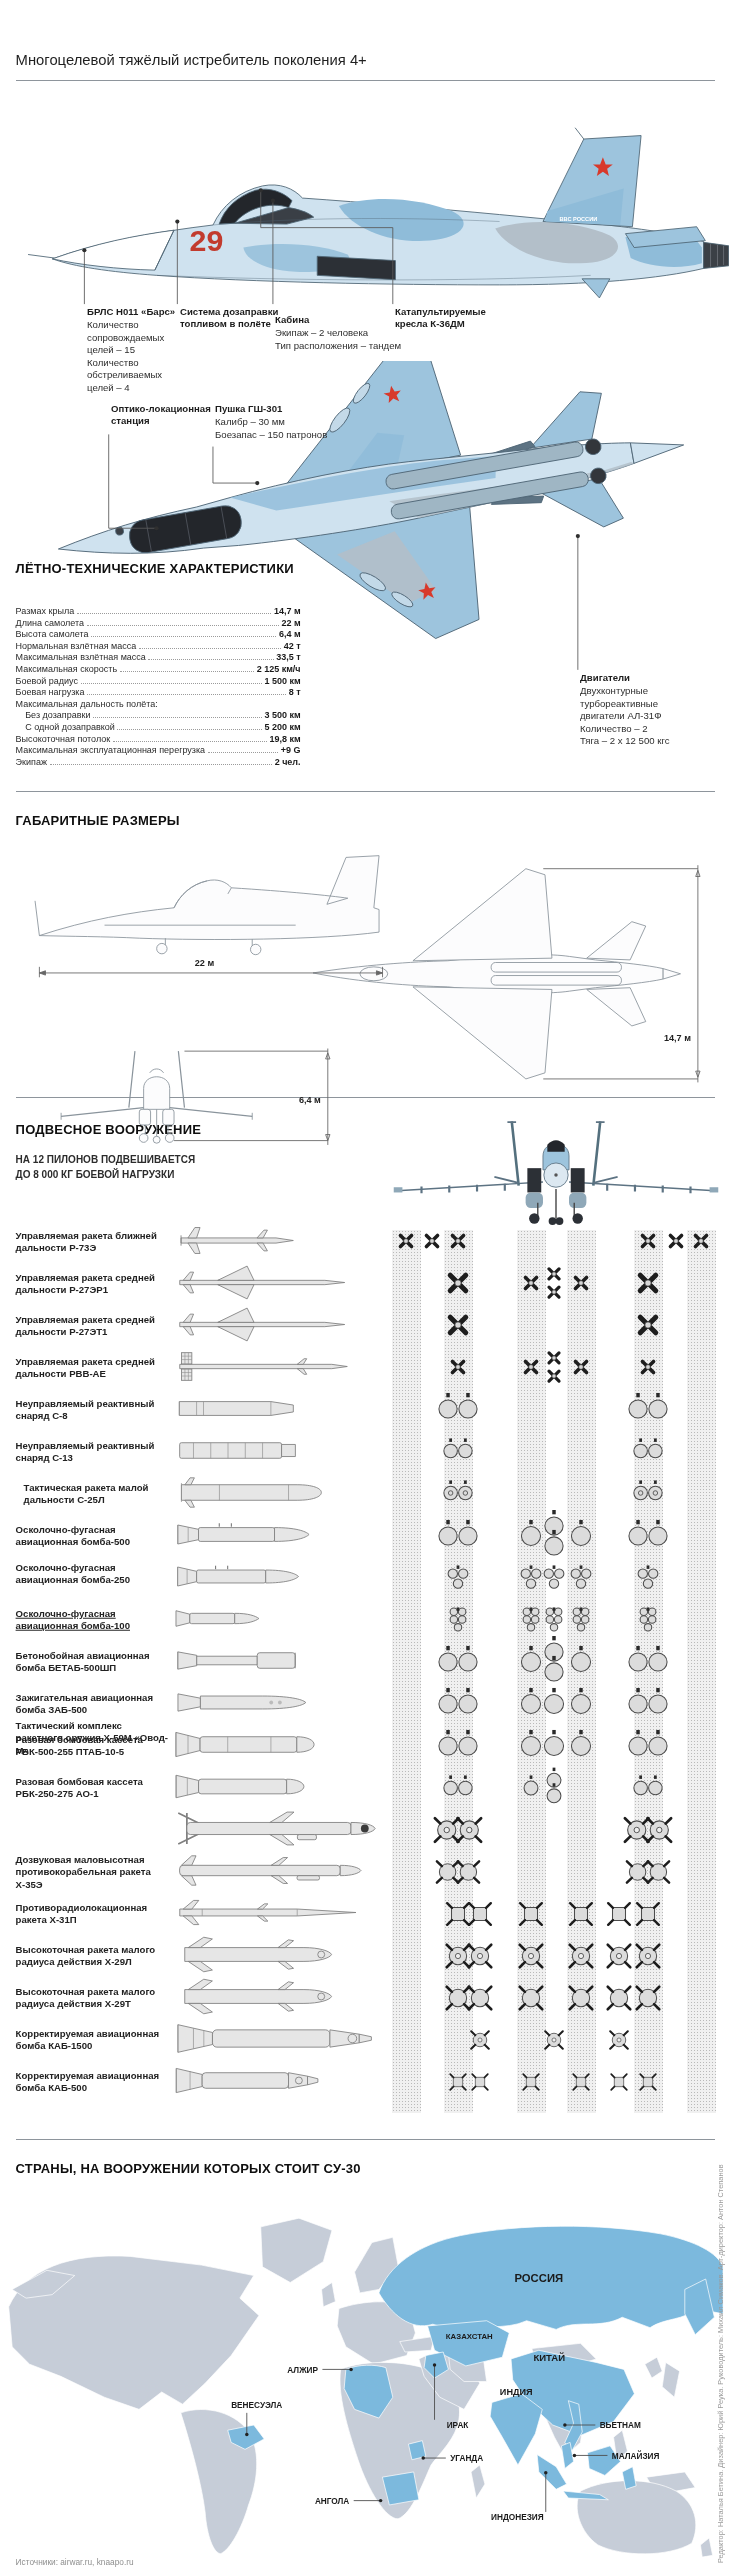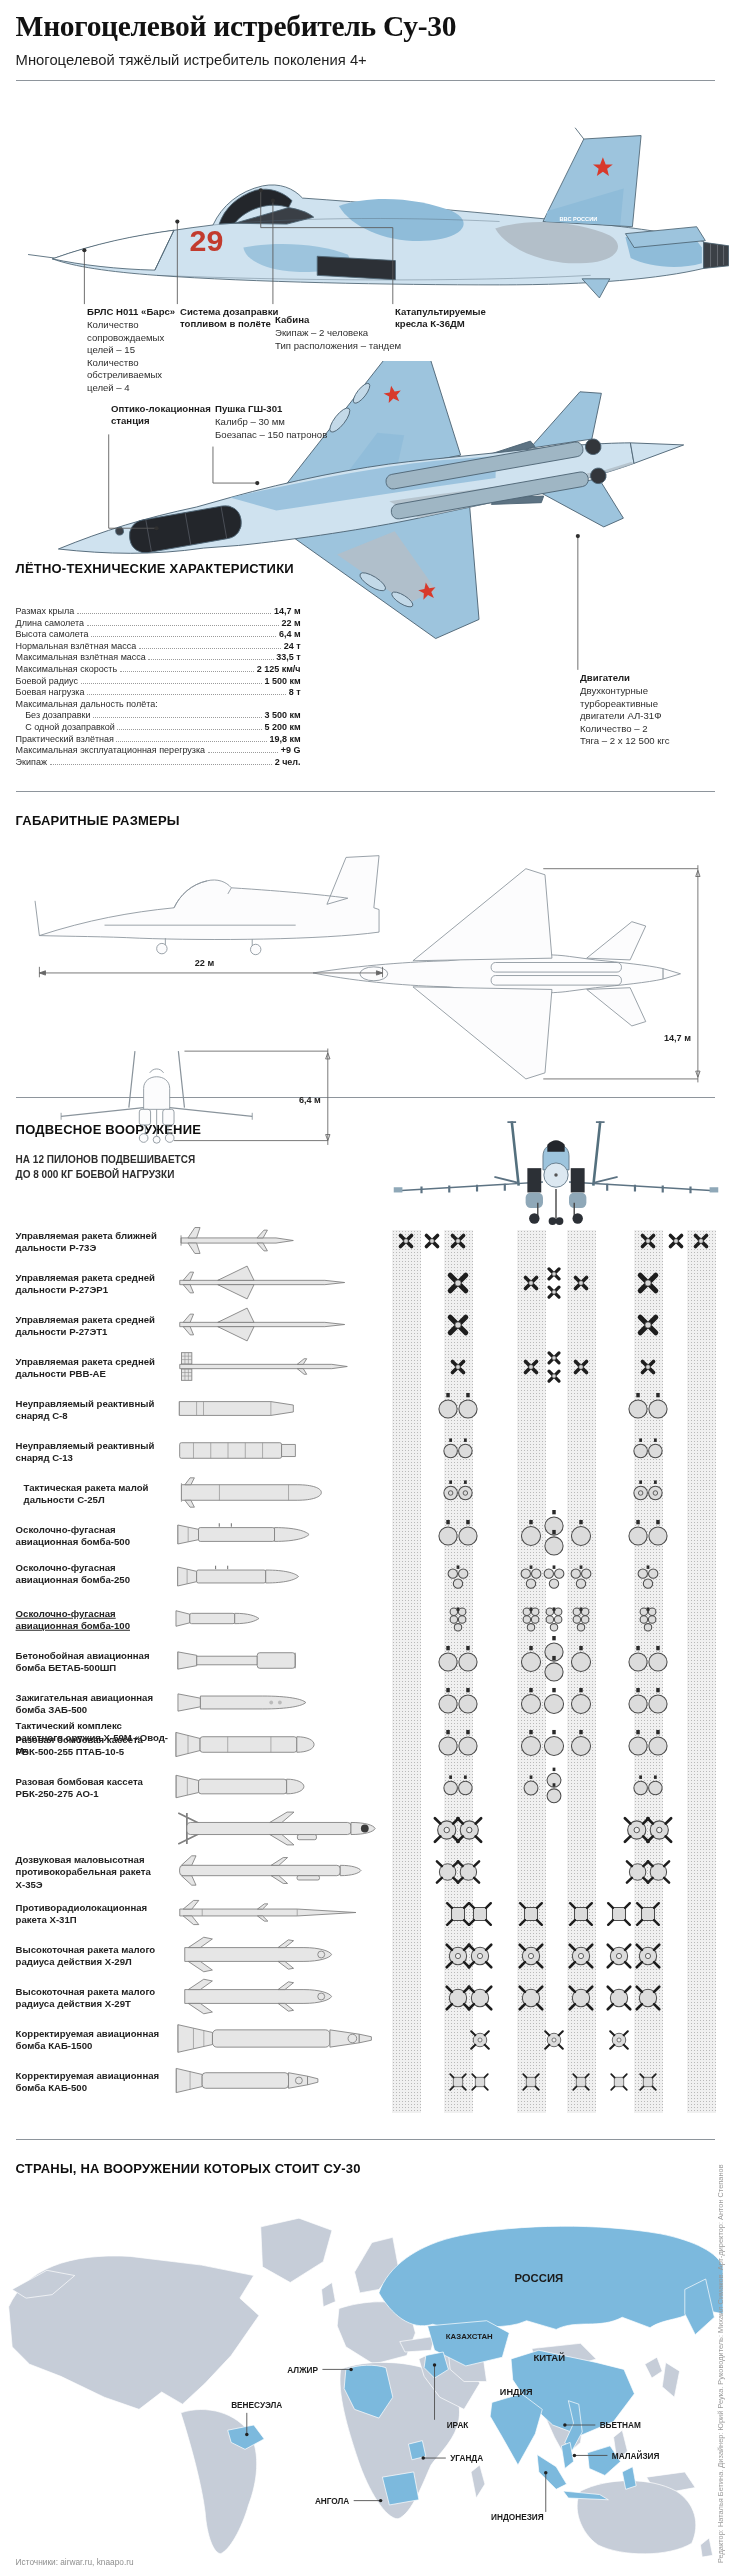--- a/index.html
+++ b/index.html
@@ -33,21 +33,20 @@
            writing-mode:vertical-rl;transform:rotate(180deg);white-space:nowrap;z-index:5}
   svg text{font-family:"Liberation Sans","DejaVu Sans",sans-serif}
   .layer{position:absolute;z-index:2}
   .overlay{position:absolute;left:0;top:0;z-index:4;pointer-events:none}
 </style>
 </head>
 <body>
 
 <div class="page">
 
-  <div class="abs title" style="left:15.6px;top:10.4px">Многоцелевой истребитель Су-30</div>
   <div class="abs subtitle" style="left:15.6px;top:52px">Многоцелевой тяжёлый истребитель поколения 4+</div>
   <div class="hr" style="top:80px"></div>
 
 
   <svg class="layer" style="left:26px;top:126px" width="704" height="178" viewBox="0 0 810 205">
     <g stroke="#4f6575" stroke-width="1">
       <path d="M2,148 L32,152" fill="none"></path>
       <path d="M30,153 C90,132 150,122 215,114 C225,92 245,75 272,69 C292,65 308,72 318,83 C390,88 470,95 545,102 L650,112 C700,117 738,123 762,128 L780,133 L780,164 C730,176 650,183 545,183 C420,183 260,180 150,172 C95,168 55,162 30,153 Z" fill="#cfe2ef"></path>
       <path d="M360,92 C400,78 455,84 490,98 C515,110 505,128 465,132 C420,136 375,118 360,92 Z" fill="#8fbcd9" stroke="none"></path>
       <path d="M540,118 C585,104 640,112 672,126 C692,138 680,158 638,158 C595,160 552,140 540,118 Z" fill="#b3bfc9" stroke="none"></path>
@@ -123,21 +122,21 @@
         <span class="spec-value">22 м</span>
       </div>
       <div class="spec-row">
         <span class="spec-label">Высота самолета</span>
         <span class="spec-dots"></span>
         <span class="spec-value">6,4 м</span>
       </div>
       <div class="spec-row">
         <span class="spec-label">Нормальная взлётная масса</span>
         <span class="spec-dots"></span>
-        <span class="spec-value">24 т</span>
+        <span class="spec-value">42 т</span>
       </div>
       <div class="spec-row">
         <span class="spec-label">Максимальная взлётная масса</span>
         <span class="spec-dots"></span>
         <span class="spec-value">33,5 т</span>
       </div>
       <div class="spec-row">
         <span class="spec-label">Максимальная скорость</span>
         <span class="spec-dots"></span>
         <span class="spec-value">2 125 км/ч</span>
@@ -159,21 +158,21 @@
         <span class="spec-label">Без дозаправки</span>
         <span class="spec-dots"></span>
         <span class="spec-value">3 500 км</span>
       </div>
       <div class="spec-row indent">
         <span class="spec-label">С одной дозаправкой</span>
         <span class="spec-dots"></span>
         <span class="spec-value">5 200 км</span>
       </div>
       <div class="spec-row">
-        <span class="spec-label">Практический взлётная</span>
+        <span class="spec-label">Высокоточная потолок</span>
         <span class="spec-dots"></span>
         <span class="spec-value">19,8 км</span>
       </div>
       <div class="spec-row">
         <span class="spec-label">Максимальная эксплуатационная перегрузка</span>
         <span class="spec-dots"></span>
         <span class="spec-value">+9 G</span>
       </div>
       <div class="spec-row">
         <span class="spec-label">Экипаж</span>

